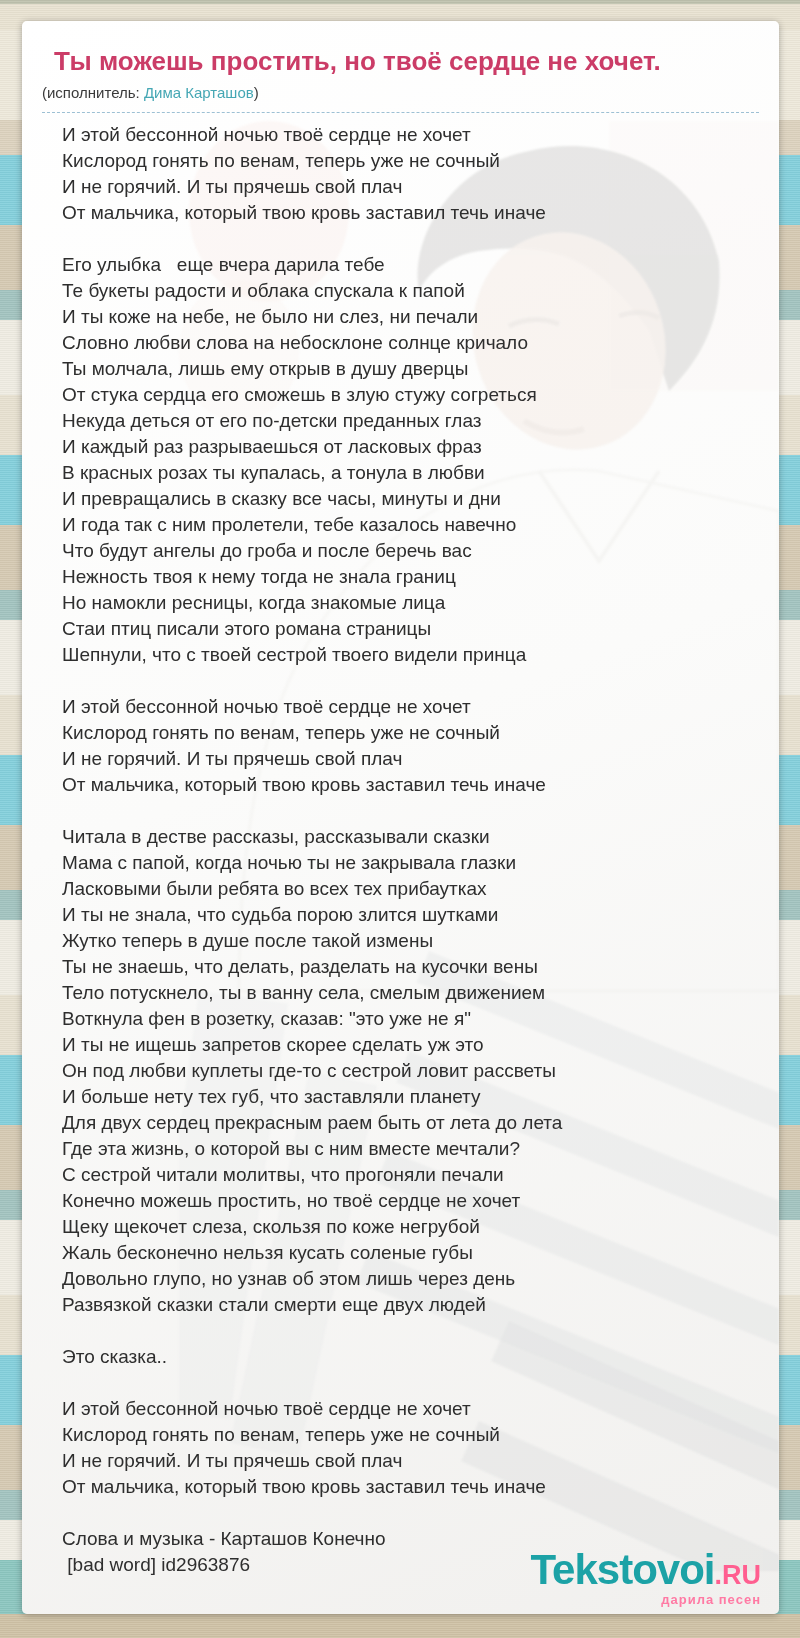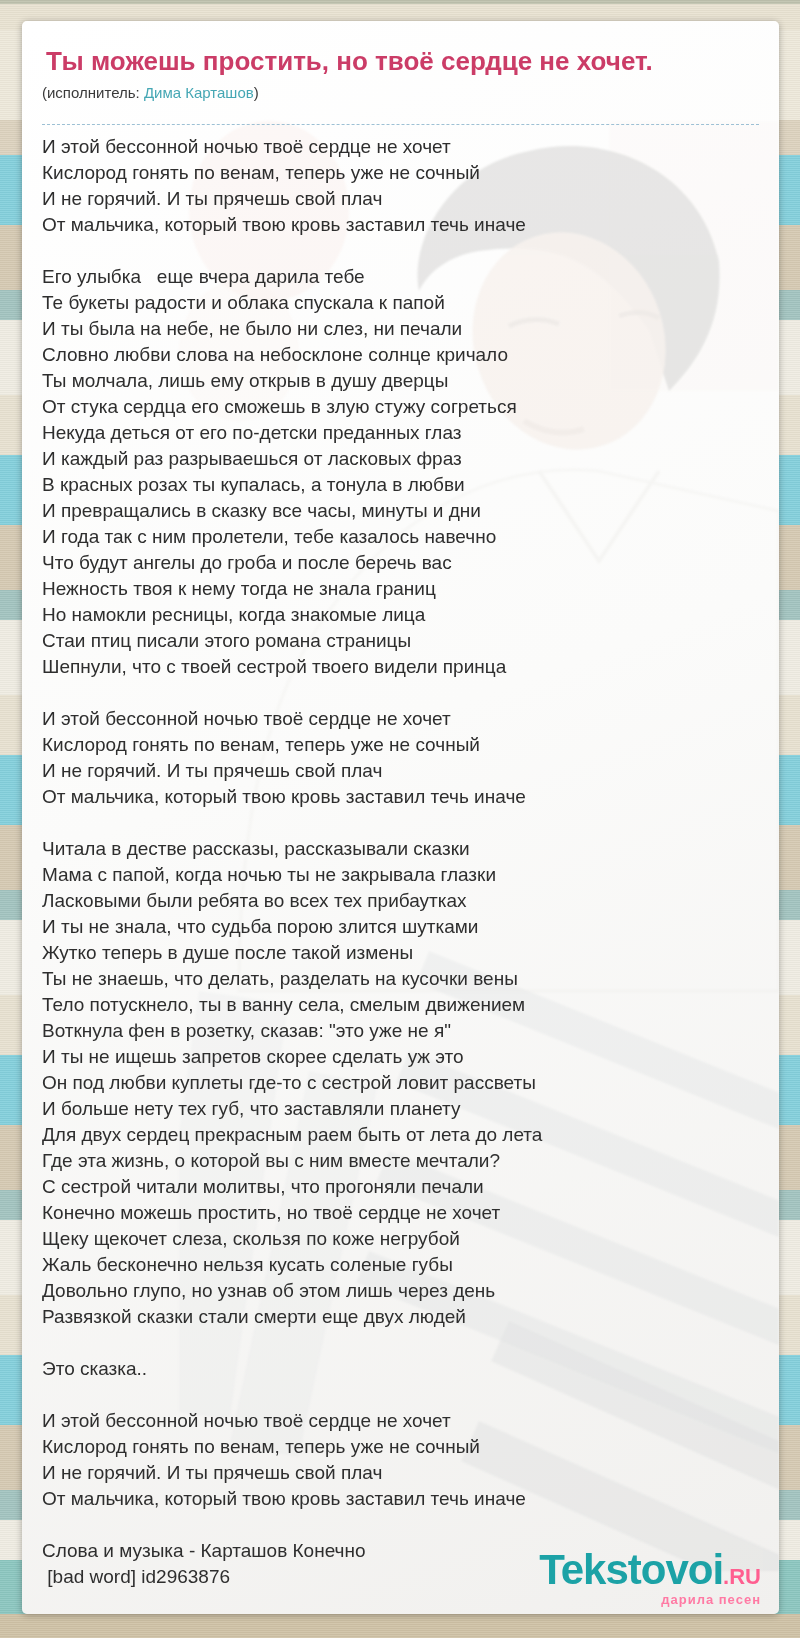--- a/index.html
+++ b/index.html
@@ -66,62 +66,63 @@
     filter: blur(1.2px);
     pointer-events: none;
     z-index: 0;
   }
   .content {
     position: relative;
     z-index: 1;
     padding: 26px 20px 0 20px;
   }
   .page-title {
-    margin: 0 0 8px 4px;
+    margin: 0 0 8px 12px;
     font-size: 26px;
     line-height: 29px;
     font-weight: bold;
     color: #cb3c67;
   }
   .artist-line {
     font-size: 15px;
     color: #3a3a3a;
-    padding-bottom: 23px;
+    padding-bottom: 11px;
     border-bottom: 1px dashed #9dc0d4;
   }
   .artist-link {
     color: #45a7b4;
     text-decoration: none;
     cursor: pointer;
   }
   .lyrics { margin-top: 9px; }
   .lyric-line, .credit-line {
     font-size: 19px;
     line-height: 26px;
     color: #2e2e2e;
     white-space: pre-wrap;
+    margin-left: 20px;
   }
   .credits { margin-top: 26px; }
   .logo {
     position: absolute;
     right: 18px; bottom: 8px;
     text-align: right;
     z-index: 2;
     text-decoration: none;
     line-height: 1;
     cursor: pointer;
   }
   .logo-main {
     font-size: 42px;
     font-weight: bold;
     color: #1ca2a6;
     letter-spacing: -1px;
   }
   .logo-tld {
-    font-size: 22px;
+    font-size: 27px;
     font-weight: bold;
     color: #ff5f90;
     text-align: right;
   }
   .logo-tagline {
     font-size: 13px;
     font-weight: bold;
     color: #ff7aa4;
     letter-spacing: 1px;
     margin-top: 2px;
@@ -169,21 +170,21 @@
     <div class="artist-line"><span>(исполнитель: </span><a class="artist-link">Дима Карташов</a><span>)</span></div>
 
     <div class="lyrics">
         <div class="lyric-line">И этой бессонной ночью твоё сердце не хочет</div>
         <div class="lyric-line">Кислород гонять по венам, теперь уже не сочный</div>
         <div class="lyric-line">И не горячий. И ты прячешь свой плач</div>
         <div class="lyric-line">От мальчика, который твою кровь заставил течь иначе</div>
         <div class="lyric-line">&nbsp;</div>
         <div class="lyric-line">Его улыбка   еще вчера дарила тебе</div>
         <div class="lyric-line">Те букеты радости и облака спускала к папой</div>
-        <div class="lyric-line">И ты была на небе, не было ни слез, ни печали</div>
+        <div class="lyric-line">И ты коже на небе, не было ни слез, ни печали</div>
         <div class="lyric-line">Словно любви слова на небосклоне солнце кричало</div>
         <div class="lyric-line">Ты молчала, лишь ему открыв в душу дверцы</div>
         <div class="lyric-line">От стука сердца его сможешь в злую стужу согреться</div>
         <div class="lyric-line">Некуда деться от его по-детски преданных глаз</div>
         <div class="lyric-line">И каждый раз разрываешься от ласковых фраз</div>
         <div class="lyric-line">В красных розах ты купалась, а тонула в любви</div>
         <div class="lyric-line">И превращались в сказку все часы, минуты и дни</div>
         <div class="lyric-line">И года так с ним пролетели, тебе казалось навечно</div>
         <div class="lyric-line">Что будут ангелы до гроба и после беречь вас</div>
         <div class="lyric-line">Нежность твоя к нему тогда не знала границ</div>

